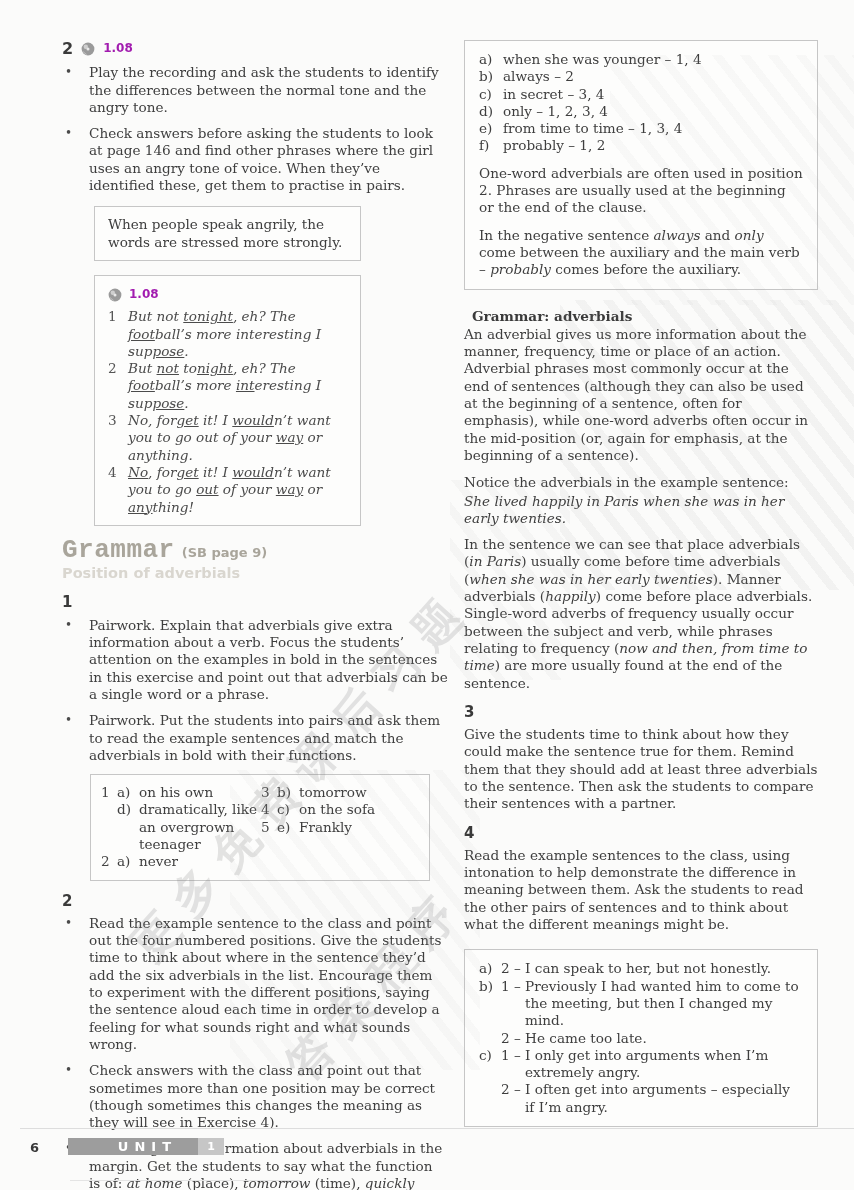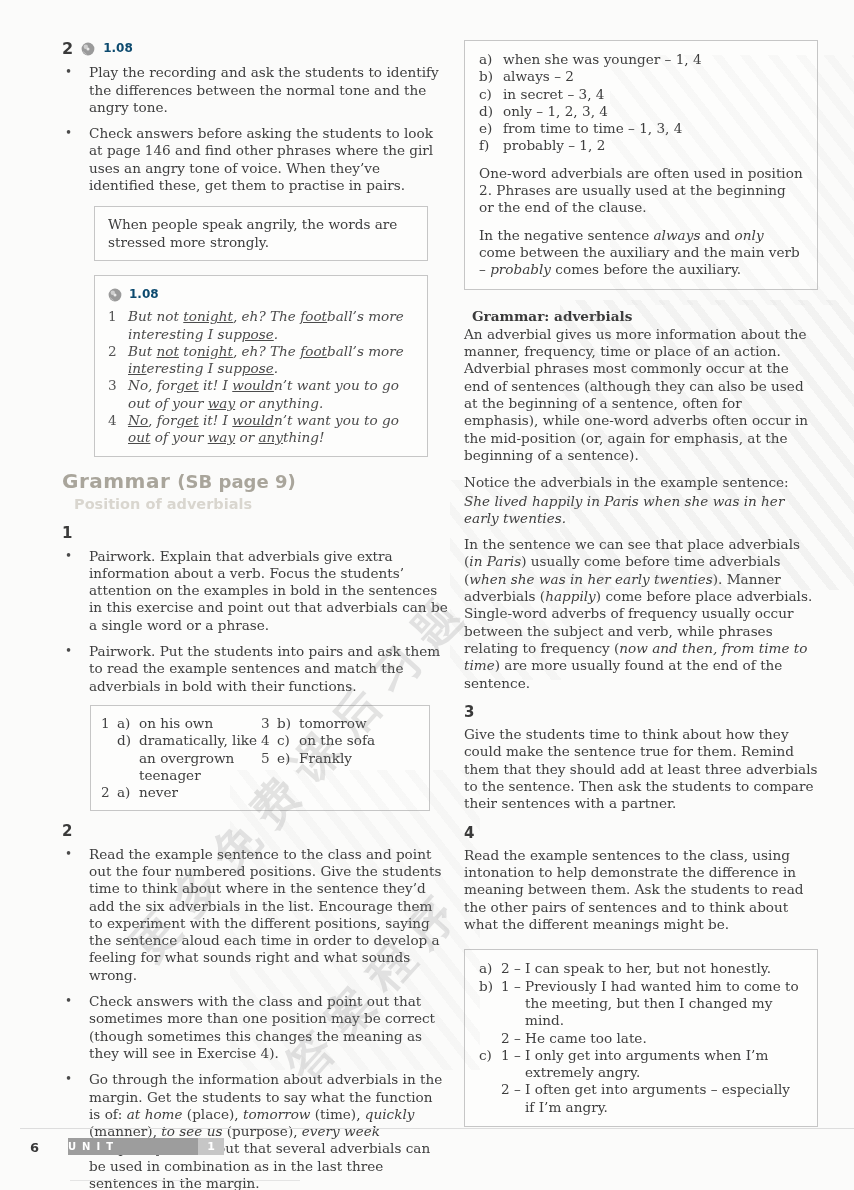--- a/index.html
+++ b/index.html
@@ -5,42 +5,42 @@
   html,body{margin:0;padding:0;background:#e9e9e9;}
   .page{position:relative;width:854px;height:1190px;background:#fbfbfa;overflow:hidden;
         font-family:"DejaVu Serif",serif;font-size:13.6px;line-height:17.3px;color:#3e3e3e;}
   
   .cols{position:absolute;top:40px;left:62px;right:36px;display:flex;gap:16px;}
   .colL{width:386px;flex:none;}
   .colR{flex:1;min-width:0;}
   
   .x-head{display:flex;align-items:center;gap:8px;margin:0 0 7px;}
   .x-num{font-family:"DejaVu Sans",sans-serif;font-weight:bold;font-size:16px;color:#3a3a3a;}
-  .audio-label{font-family:"DejaVu Sans",sans-serif;font-weight:bold;font-size:12px;color:#0c4a6e;}
+  .audio-label{font-family:"DejaVu Sans",sans-serif;font-weight:bold;font-size:12px;color:#a21caf;}
   .ex-num{font-family:"DejaVu Sans",sans-serif;font-weight:bold;font-size:15px;color:#3a3a3a;margin:12px 0 5px;}
   
   .b-row{display:flex;margin:0 0 9px;}
   .b-dot{flex:none;width:24px;padding-left:3px;font-size:12px;color:#4a4a4a;}
   .b-txt{flex:1;}
   
   .lbox{border:1px solid #c6c6c6;background:#fdfdfc;box-sizing:border-box;
-        margin:12px 0 14px 32px;width:334px;padding:9px 13px;}
+        margin:12px 0 14px 32px;width:267px;padding:9px 13px;}
   .rbox{border:1px solid #c6c6c6;background:#fdfdfc;box-sizing:border-box;
         width:100%;padding:10px 14px;margin:0 0 18px;}
   
   .ts-head{display:flex;align-items:center;gap:7px;margin:1px 0 5px;}
   .ts-row{display:flex;font-style:italic;color:#4b4b4b;}
   .ts-num{flex:none;width:20px;font-style:normal;color:#555;}
   .ts-txt{flex:1;}
   .u{text-decoration:underline;text-underline-offset:1px;}
   
   .gram-head{margin:16px 0 0;font-family:"DejaVu Sans",sans-serif;font-weight:bold;color:#a9a59b;}
-  .gram-title{font-size:20px;letter-spacing:.5px;}
-  .gram-sb{font-size:18px;margin-left:7px;}
-  .pos-sub{font-family:"DejaVu Sans",sans-serif;font-weight:bold;font-size:14.5px;color:#d9d6cf;margin:4px 12px 10px;}
+  .gram-title{font-size:26px;letter-spacing:.5px;font-family:Liberation Mono, monospace;}
+  .gram-sb{font-size:13px;margin-left:7px;}
+  .pos-sub{font-family:"DejaVu Sans",sans-serif;font-weight:bold;font-size:14.5px;color:#d9d6cf;margin:4px 0 10px;}
   
   .ans-box{border:1px solid #c6c6c6;box-sizing:border-box;margin:10px 0 4px 28px;width:340px;
            padding:9px 10px;display:flex;gap:2px;background:#fdfdfc;}
   .ag-col{flex:1;}
   .ag-row{display:flex;}
   .ag-num{flex:none;width:16px;color:#454545;}
   .ag-let{flex:none;width:22px;}
   .ag-txt{flex:1;}
   
   .li-row{display:flex;}
@@ -56,22 +56,22 @@
   
   .pr-row{display:flex;}
   .pr-let{flex:none;width:22px;}
   .pr-lines{flex:1;}
   .pr-line{padding-left:24px;text-indent:-24px;}
   
   .footer-rule{position:absolute;left:20px;right:0;top:1128px;border-top:1px solid #dddddd;}
   .pg-num{position:absolute;left:30px;top:1139px;font-family:"DejaVu Sans",sans-serif;
           font-weight:bold;font-size:13px;color:#3a3a3a;}
   .unit-bar{position:absolute;left:68px;top:1138px;width:130px;height:17px;background:#9d9d9d;
-            color:#ffffff;font-family:"DejaVu Sans",sans-serif;font-weight:bold;font-size:10px;
-            letter-spacing:6px;line-height:17px;padding-right:3px;box-sizing:border-box;}
+            color:#ffffff;font-family:"DejaVu Sans",sans-serif;font-weight:bold;font-size:13px;
+            letter-spacing:6px;line-height:17px;text-align:right;padding-right:21px;box-sizing:border-box;}
   .unit-no{position:absolute;left:198px;top:1138px;width:26px;height:17px;background:#c6c6c6;
            color:#ffffff;font-family:"DejaVu Sans",sans-serif;font-weight:bold;font-size:11px;
            line-height:17px;text-align:center;}
   .footer-section{position:absolute;left:240px;top:1193px;font-family:"DejaVu Sans",sans-serif;
                   font-weight:bold;font-size:13.5px;color:#0c4a6e;letter-spacing:.3px;}
   .bottom-edge{position:absolute;left:70px;top:1180px;width:230px;border-top:1px solid #e4e4e4;}
   
   .wm{position:absolute;transform:rotate(-48deg);transform-origin:left center;z-index:6;
       font-family:"DejaVu Sans",sans-serif;font-weight:bold;font-size:46px;letter-spacing:14px;
       color:rgba(125,125,125,.20);white-space:nowrap;pointer-events:none;}

